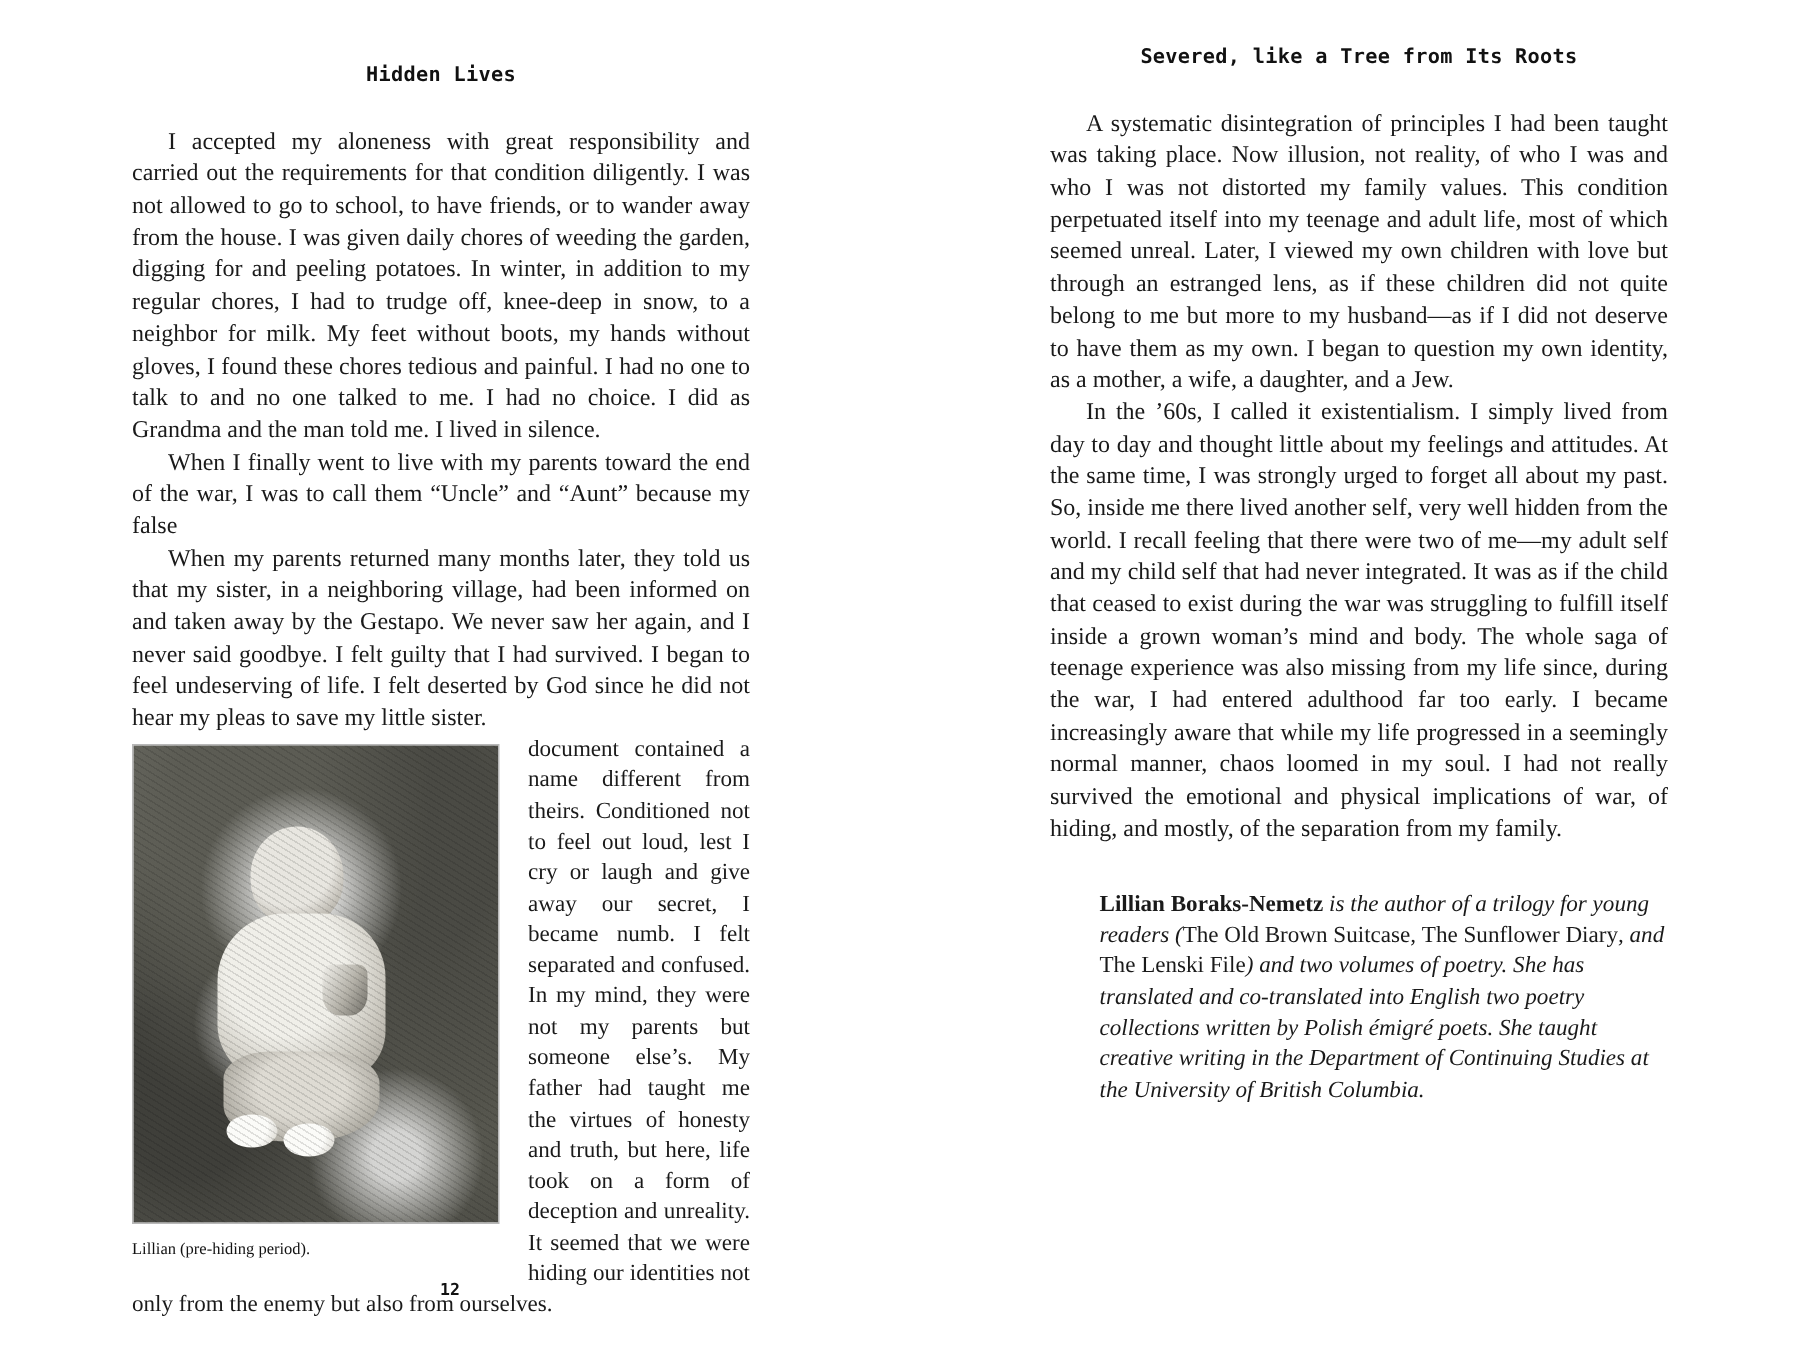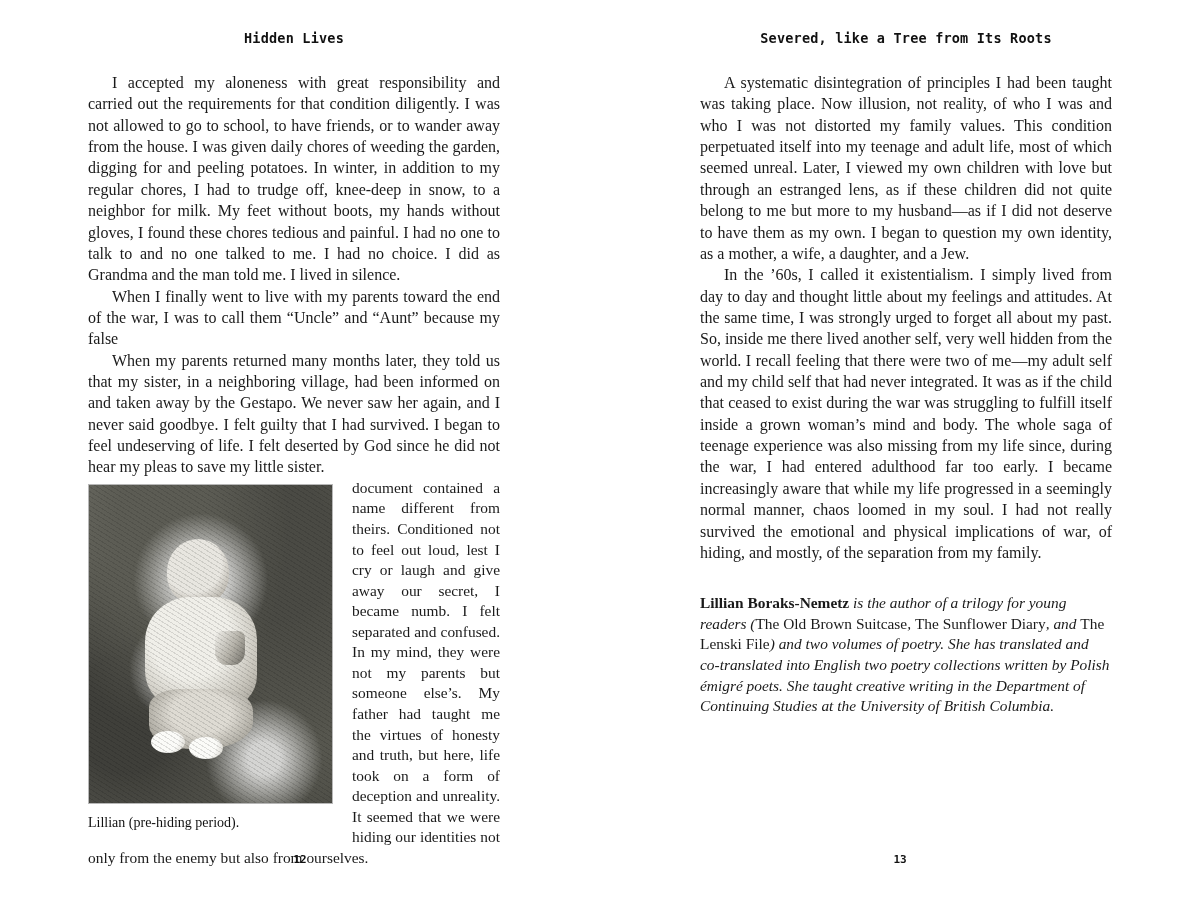--- a/index.html
+++ b/index.html
@@ -21,21 +21,21 @@
     height: 900px;
     box-sizing: border-box;
   }
   .page {
     width: 600px;
     height: 900px;
     box-sizing: border-box;
     position: relative;
   }
   .page-left {
-    padding: 30px 100px 0 88px;
+    padding: 42px 100px 0 88px;
   }
   .page-right {
     padding: 30px 88px 0 100px;
   }
   .running-head {
     text-align: center;
     font-family: "DejaVu Sans Mono", monospace;
     font-size: 13.5px;
     font-weight: bold;
     letter-spacing: 0.2px;
@@ -133,38 +133,39 @@
   .fig-cup {
     position: absolute;
     left: 74px;
     top: 92px;
     width: 30px;
     height: 34px;
     border-radius: 20% 20% 40% 40%;
     background: linear-gradient(120deg, #f2f1ec 0%, #b4b1a8 55%, #6f6d66 100%);
   }
   .figure-caption {
-    font-size: 14px;
+    font-size: 11px;
     color: #111;
     margin-top: 10px;
     text-align: left;
     line-height: 1.3;
   }
   .wrapped-col {
     font-size: 15.4px;
     line-height: 1.335;
     text-align: justify;
     hyphens: auto;
     -webkit-hyphens: auto;
   }
   .bio {
     margin-top: 30px;
     font-size: 15.4px;
     line-height: 1.335;
     font-style: italic;
+    margin-left: 33px;
   }
   .bio .name {
     font-style: normal;
     font-weight: bold;
   }
   .bio .roman { font-style: normal; }
   .folio {
     position: absolute;
     bottom: 34px;
     left: 0;
@@ -215,16 +216,15 @@
 
     <div class="body-text">
       <p>A systematic disintegration of principles I had been taught was taking place. Now illusion, not reality, of who I was and who I was not distorted my family values. This condition perpetuated itself into my teenage and adult life, most of which seemed unreal. Later, I viewed my own children with love but through an estranged lens, as if these children did not quite belong to me but more to my husband—as if I did not deserve to have them as my own. I began to question my own identity, as a mother, a wife, a daughter, and a Jew.</p>
       <p>In the ’60s, I called it existentialism. I simply lived from day to day and thought little about my feelings and attitudes. At the same time, I was strongly urged to forget all about my past. So, inside me there lived another self, very well hidden from the world. I recall feeling that there were two of me—my adult self and my child self that had never integrated. It was as if the child that ceased to exist during the war was struggling to fulfill itself inside a grown woman’s mind and body. The whole saga of teenage experience was also missing from my life since, during the war, I had entered adulthood far too early. I became increasingly aware that while my life progressed in a seemingly normal manner, chaos loomed in my soul. I had not really survived the emotional and physical implications of war, of hiding, and mostly, of the separation from my family.</p>
     </div>
 
     <div class="bio">
       <span class="name">Lillian Boraks-Nemetz</span><span> is the author of a trilogy for young readers (</span><span class="roman">The Old Brown Suitcase</span><span>, </span><span class="roman">The Sunflower Diary</span><span>, and </span><span class="roman">The Lenski File</span><span>) and two volumes of poetry. She has translated and co-translated into English two poetry collections written by Polish émigré poets. She taught creative writing in the Department of Continuing Studies at the University of British Columbia.</span>
     </div>
 
-    <div class="folio">13</div>
   </div>
 
 </div>
 
 </body></html>

